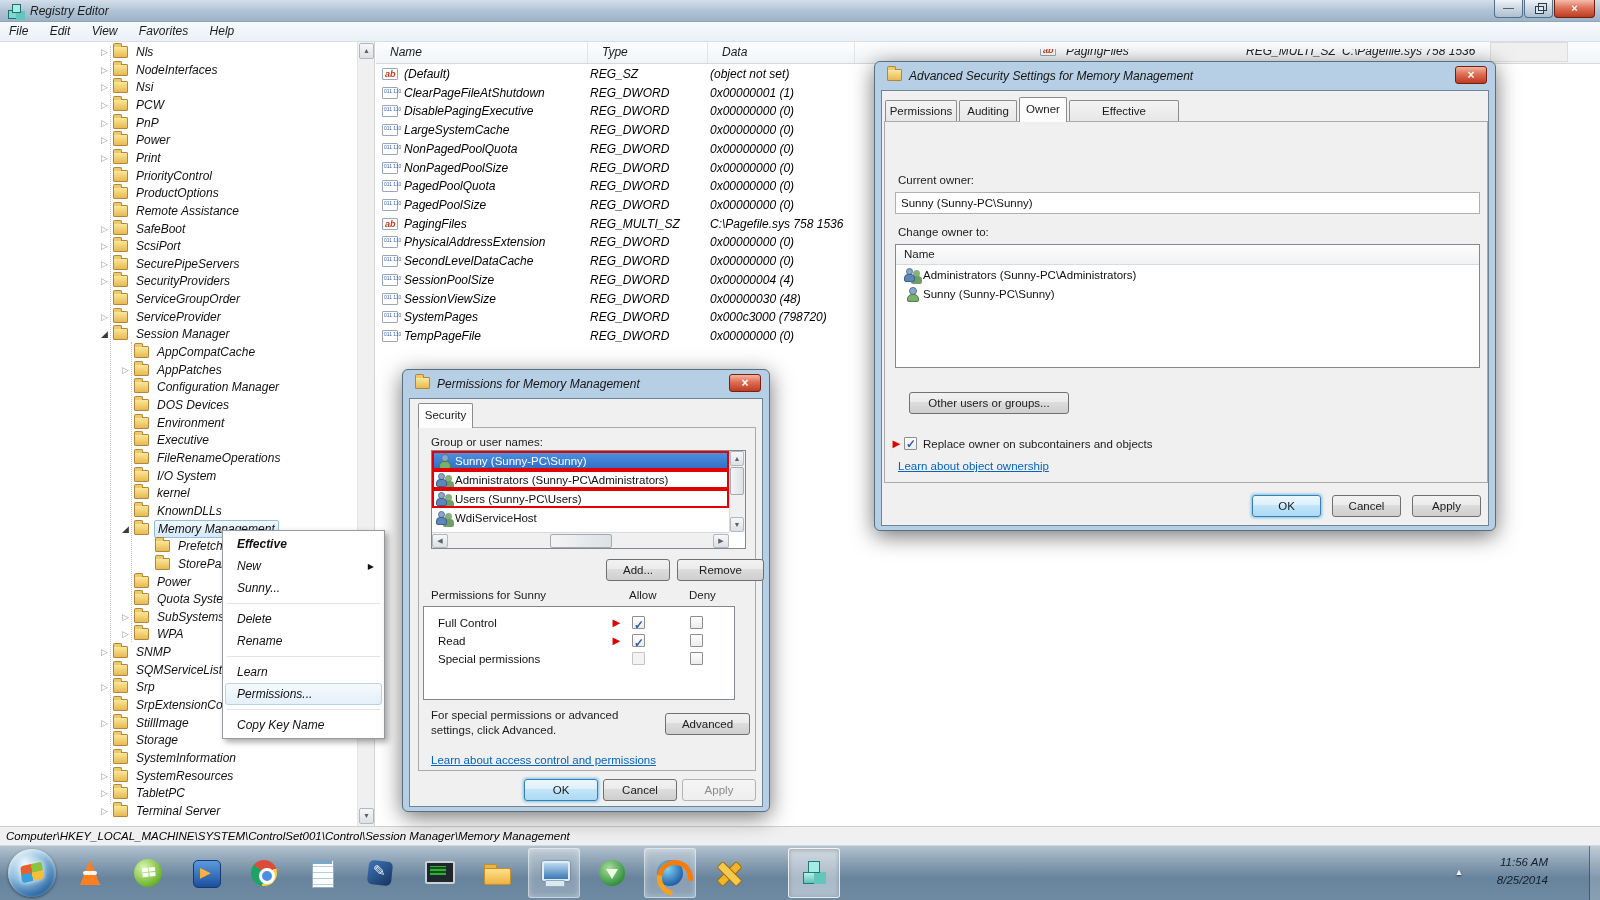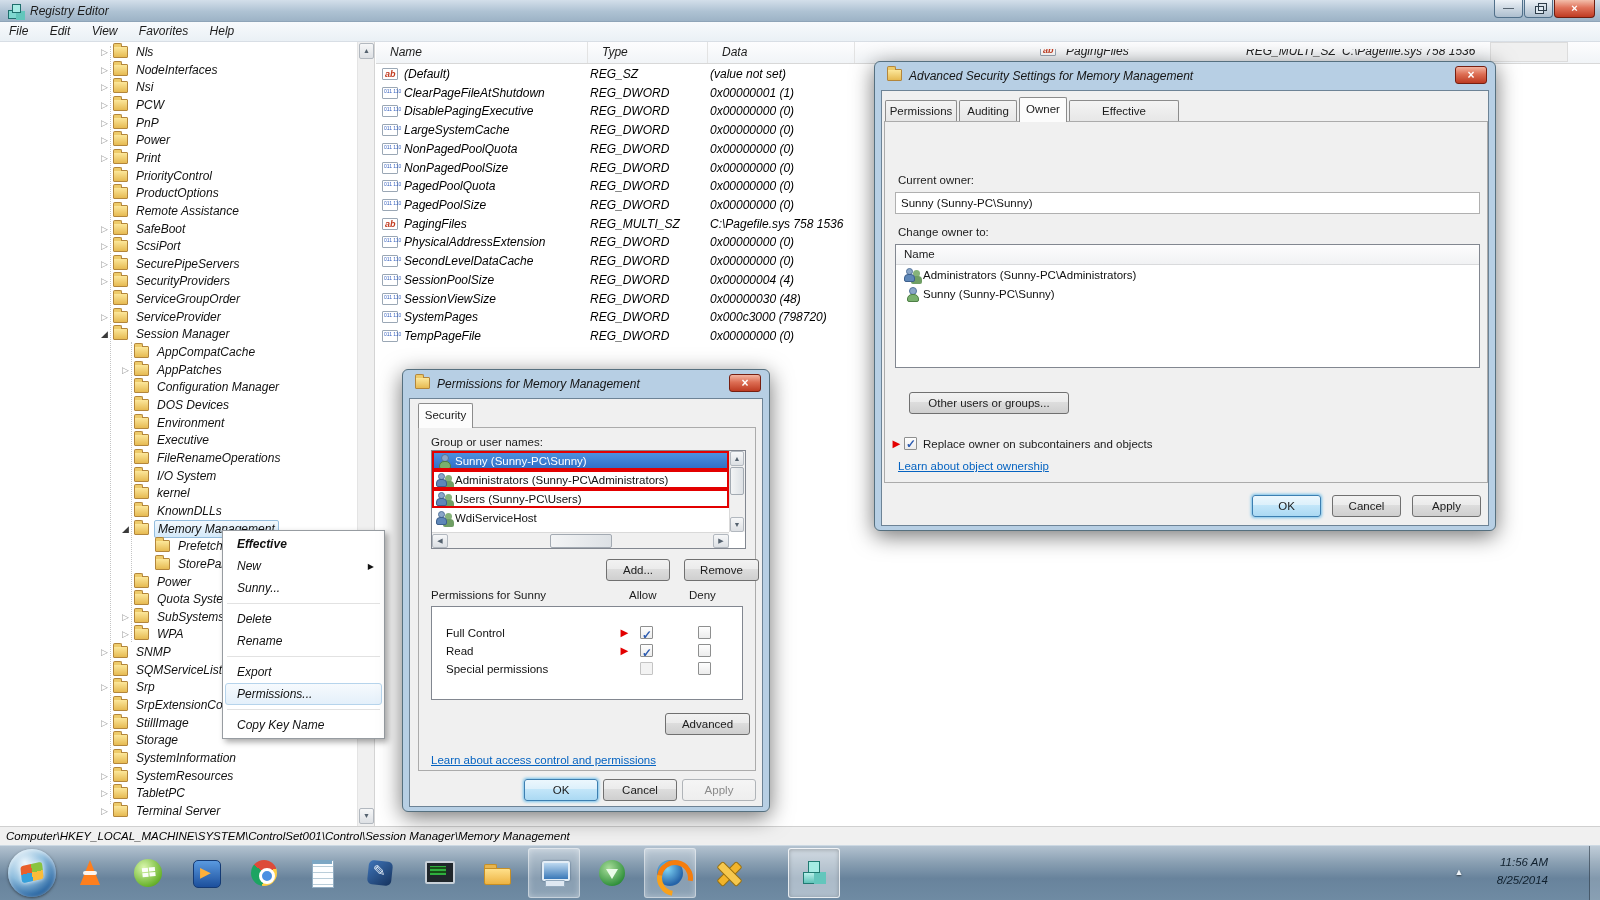--- a/index.html
+++ b/index.html
@@ -385,21 +385,21 @@
     <div class="vh" style="width:120px">Type</div>
     <div class="vh" style="width:147px">Data</div>
     <div class="vh" style="flex:1;border-right:none"></div>
   </div>
 </div>
 <div>
     <div class="vrow" style="left: 382px; top: 65px;">
       <div class="vic vi-sz"></div>
       <div class="vname">(Default)</div>
       <div class="vtype">REG_SZ</div>
-      <div class="vdata">(value not set)</div>
+      <div class="vdata">(object not set)</div>
     </div>
     <div class="vrow" style="left: 382px; top: 83.72px;">
       <div class="vic vi-dw"></div>
       <div class="vname">ClearPageFileAtShutdown</div>
       <div class="vtype">REG_DWORD</div>
       <div class="vdata">0x00000001 (1)</div>
     </div>
     <div class="vrow" style="left: 382px; top: 102.44px;">
       <div class="vic vi-dw"></div>
       <div class="vname">DisablePagingExecutive</div>
@@ -493,21 +493,21 @@
 <div class="statusbar">Computer\HKEY_LOCAL_MACHINE\SYSTEM\ControlSet001\Control\Session Manager\Memory Management</div>
 
 <div class="cmenu">
     <div class="mitem mbold">Effective</div>
     <div class="mitem">New<div class="msub">▶</div></div>
     <div class="mitem">Sunny...</div>
     <div class="msep"></div>
     <div class="mitem">Delete</div>
     <div class="mitem">Rename</div>
     <div class="msep"></div>
-    <div class="mitem">Export</div>
+    <div class="mitem">Learn</div>
     <div class="mitem mhl">Permissions...</div>
     <div class="msep"></div>
     <div class="mitem">Copy Key Name</div>
   </div>
 
 <div class="dlg" style="left:402px;top:369px;width:368px;height:443px">
   <div class="dtitle">
     <span class="fold"></span>
     <span class="dtext">Permissions for Memory Management</span>
     <div class="dclose">×</div>
@@ -540,43 +540,44 @@
           <div class="sthumb" style="top:16px;height:28px;width:14px;left:0"></div>
           <div class="sbtn" style="top:66px;width:14px;height:15px;left:0">▼</div>
         </div>
         <div class="sbh" style="left:0;bottom:0;width:297px;height:16px;border-top:1px solid #d9d9d9">
           <div class="sbtn-h" style="left:0">◀</div>
           <div class="sthumb" style="left:118px;top:1px;width:62px;height:14px"></div>
           <div class="sbtn-h" style="right:0">▶</div>
         </div>
       </div>
       <div class="btn" style="left:187px;top:131px;width:64px">Add...</div>
-      <div class="btn" style="left:265px;top:131px;width:75px">Remove</div>
+      <div class="btn" style="left:258px;top:131px;width:87px">Remove</div>
       <div class="lbl" style="left:12px;top:161px">Permissions for Sunny</div>
       <div class="lbl" style="left:210px;top:161px">Allow</div>
       <div class="lbl" style="left:270px;top:161px">Deny</div>
-      <div class="listbox" style="left:12px;top:178px;width:312px;height:94px;padding-top:17px">
+      <div class="listbox" style="left:4px;top:178px;width:312px;height:94px;padding-top:7px">
           <div class="prow">
             <div class="pname">Full Control</div>
             <div class="ra" style="left: 186px;">►</div>
             <div class="cb ck" style="left: 208px;"></div>
             <div class="cb" style="left: 266px;"></div>
           </div>
           <div class="prow">
             <div class="pname">Read</div>
             <div class="ra" style="left: 186px;">►</div>
             <div class="cb ck" style="left: 208px;"></div>
             <div class="cb" style="left: 266px;"></div>
           </div>
           <div class="prow">
             <div class="pname">Special permissions</div>
             <div class="cb dis" style="left: 208px;"></div>
             <div class="cb" style="left: 266px;"></div>
           </div>
         </div>
+      <div class="lbl" style="left:12px;top:280px;width:228px;line-height:15px">For special permissions or advanced settings, click Advanced.</div>
       <div class="btn" style="left:246px;top:285px;width:85px">Advanced</div>
       <div class="link" style="left:12px;top:326px">Learn about access control and permissions</div>
     </div>
     <div class="btn def" style="left:114px;top:380px;width:74px">OK</div>
     <div class="btn" style="left:193px;top:380px;width:74px">Cancel</div>
     <div class="btn dis" style="left:272px;top:380px;width:74px">Apply</div>
   </div>
 </div>
 
 <div class="dlg" style="left:874px;top:61px;width:622px;height:470px;z-index:70">

